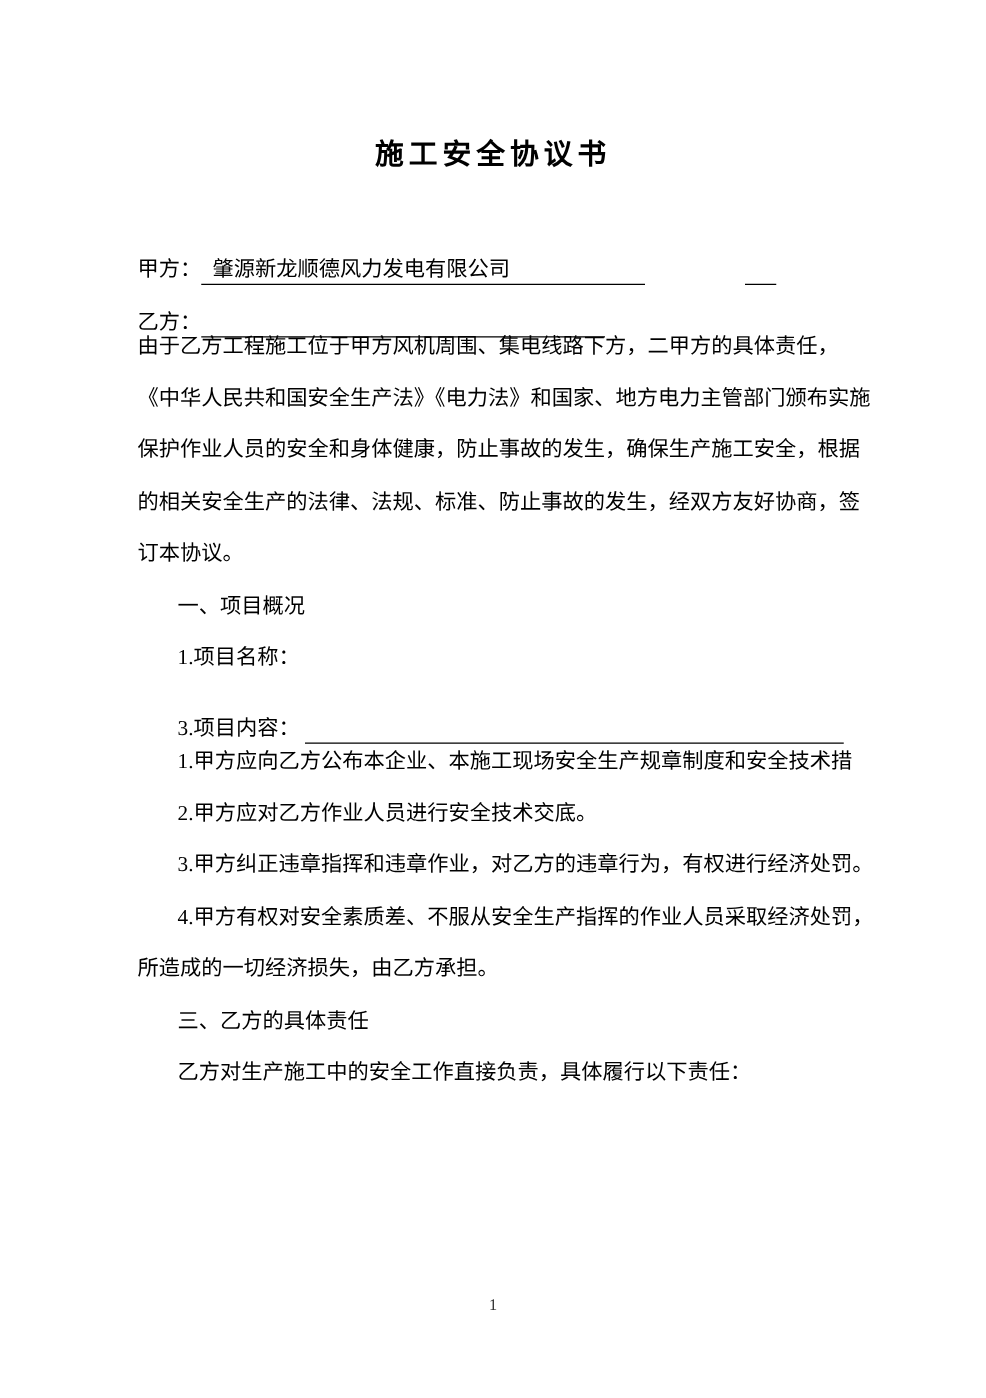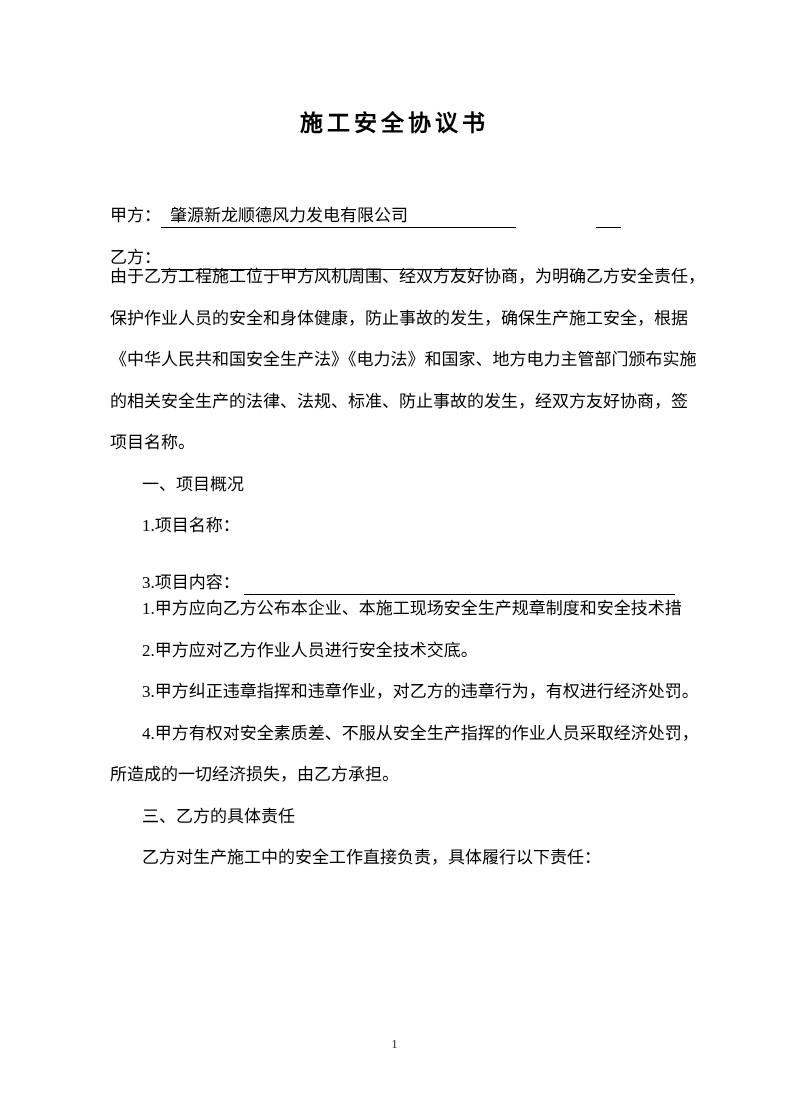--- a/index.html
+++ b/index.html
@@ -91,25 +91,25 @@
   <div class="content">
 
     <div class="line">
       <span>甲方：</span><span class="blank blank-a">肇源新龙顺德风力发电有限公司</span><span class="blank blank-a-extra"></span>
     </div>
 
     <div class="line">
       <span>乙方：</span><span class="blank blank-b"></span>
     </div>
 
-    <div class="line">由于乙方工程施工位于甲方风机周围、经双方友好协商，为明确乙方安全责任，</div>
+    <div class="line">由于乙方工程施工位于甲方风机周围、集电线路下方，二甲方的具体责任，</div>
+    <div class="line">《中华人民共和国安全生产法》《电力法》和国家、地方电力主管部门颁布实施</div>
     <div class="line">保护作业人员的安全和身体健康，防止事故的发生，确保生产施工安全，根据</div>
-    <div class="line">《中华人民共和国安全生产法》《电力法》和国家、地方电力主管部门颁布实施</div>
     <div class="line">的相关安全生产的法律、法规、标准、防止事故的发生，经双方友好协商，签</div>
-    <div class="line">项目名称。</div>
+    <div class="line">订本协议。</div>
 
     <div class="line indent">一、项目概况</div>
 
     <div class="line indent">1.项目名称：</div>
 
 
     <div class="line indent row-flex">
       <span>3.项目内容：</span>
       <span class="fill-line"></span>
     </div>

